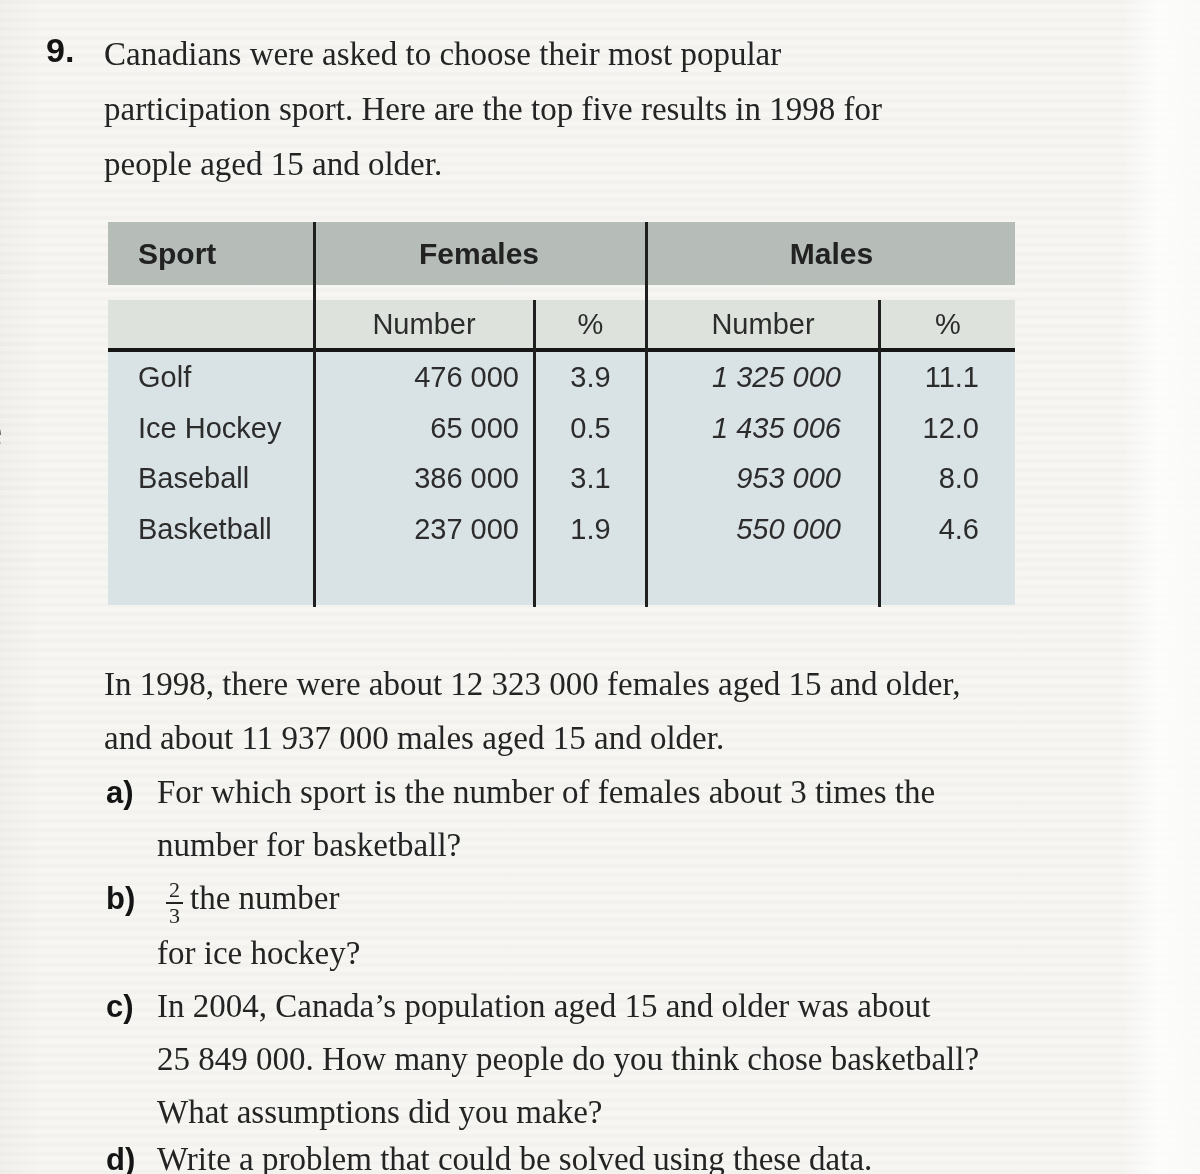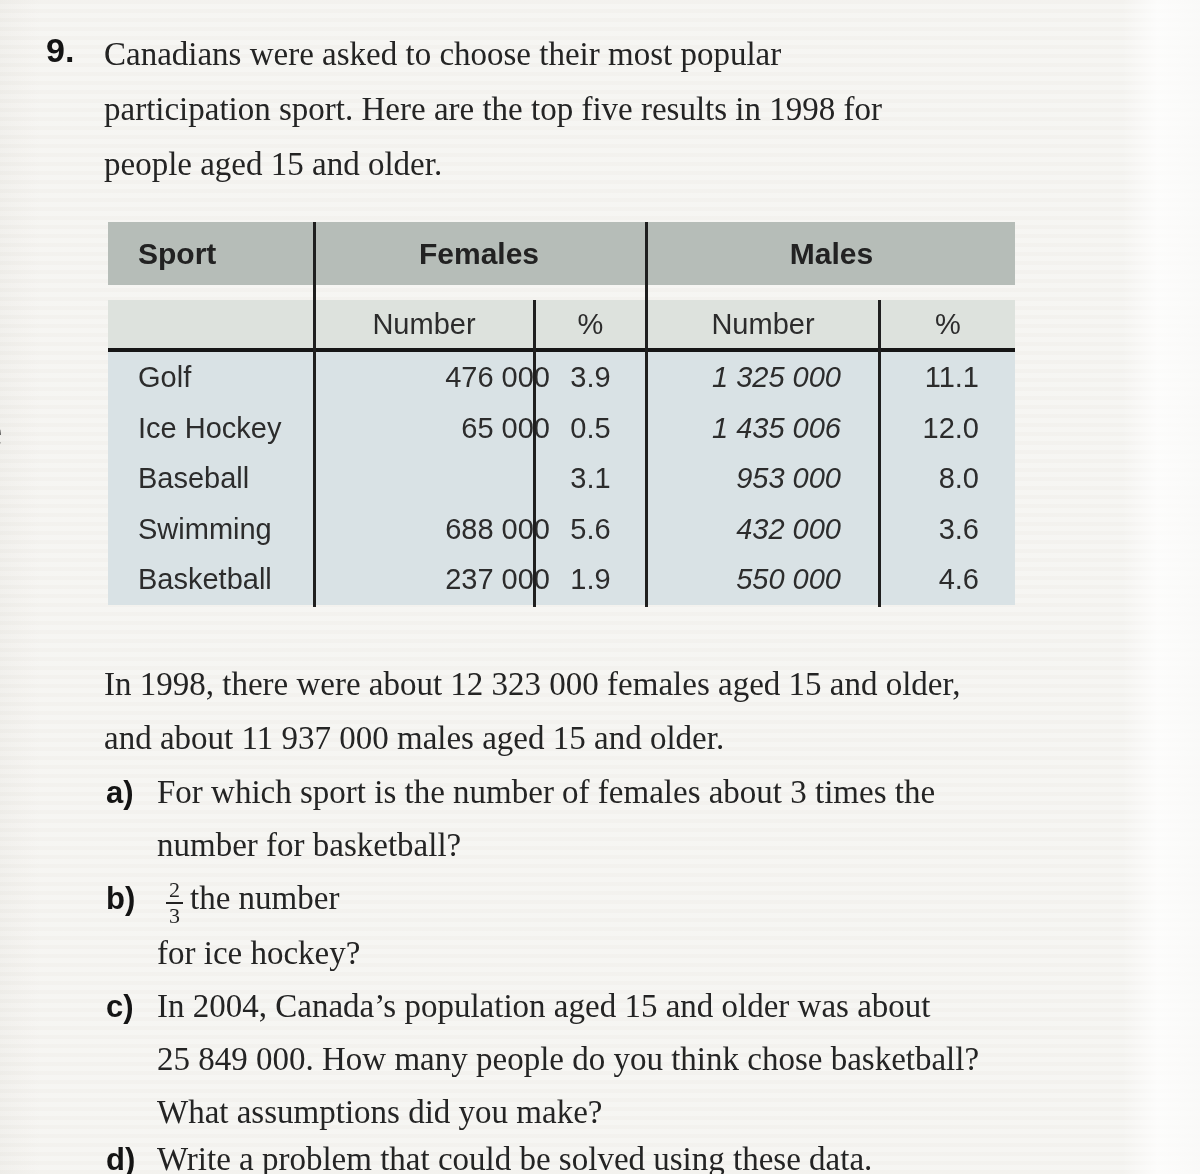--- a/index.html
+++ b/index.html
@@ -44,21 +44,21 @@
   .s-fp{left:428px;width:109px;text-align:center;}
   .s-mn{left:540px;width:230px;text-align:center;}
   .s-mp{left:773px;width:134px;text-align:center;}
 
   .hline{position:absolute;left:0;top:126px;width:907px;height:4px;background:#161616;}
 
   .tbody{position:absolute;left:0;top:130px;width:907px;height:253px;background:#d9e2e5;}
   .trow{position:relative;height:50.6px;}
   .trow span{position:absolute;top:0;line-height:50.6px;font-size:29px;}
   .c-sport{left:30px;}
-  .c-fn{left:209px;width:202px;text-align:right;padding-left:31px;}
+  .c-fn{left:209px;width:202px;text-align:right;}
   .c-fp{left:428px;width:73px;text-align:center;padding-left:18px;}
   .c-mn{left:530px;width:203px;text-align:right;font-style:italic;}
   .c-mp{left:773px;width:98px;text-align:right;}
 
   .vline{position:absolute;width:3px;background:#1f1f1f;}
   .v1{left:205px;top:0;height:385px;}
   .v2{left:425px;top:78px;height:307px;}
   .v3{left:537px;top:0;height:385px;}
   .v4{left:770px;top:78px;height:307px;}
 
@@ -118,30 +118,24 @@
       </div>
       <div class="trow">
         <span class="c-sport">Ice Hockey</span>
         <span class="c-fn">65 000</span>
         <span class="c-fp">0.5</span>
         <span class="c-mn">1 435 006</span>
         <span class="c-mp">12.0</span>
       </div>
       <div class="trow">
         <span class="c-sport">Baseball</span>
+        <span class="c-fn">386 000</span>
         <span class="c-fp">3.1</span>
         <span class="c-mn">953 000</span>
         <span class="c-mp">8.0</span>
-      </div>
-      <div class="trow">
-        <span class="c-sport">Swimming</span>
-        <span class="c-fn">688 000</span>
-        <span class="c-fp">5.6</span>
-        <span class="c-mn">432 000</span>
-        <span class="c-mp">3.6</span>
       </div>
       <div class="trow">
         <span class="c-sport">Basketball</span>
         <span class="c-fn">237 000</span>
         <span class="c-fp">1.9</span>
         <span class="c-mn">550 000</span>
         <span class="c-mp">4.6</span>
       </div>
     </div>
 

